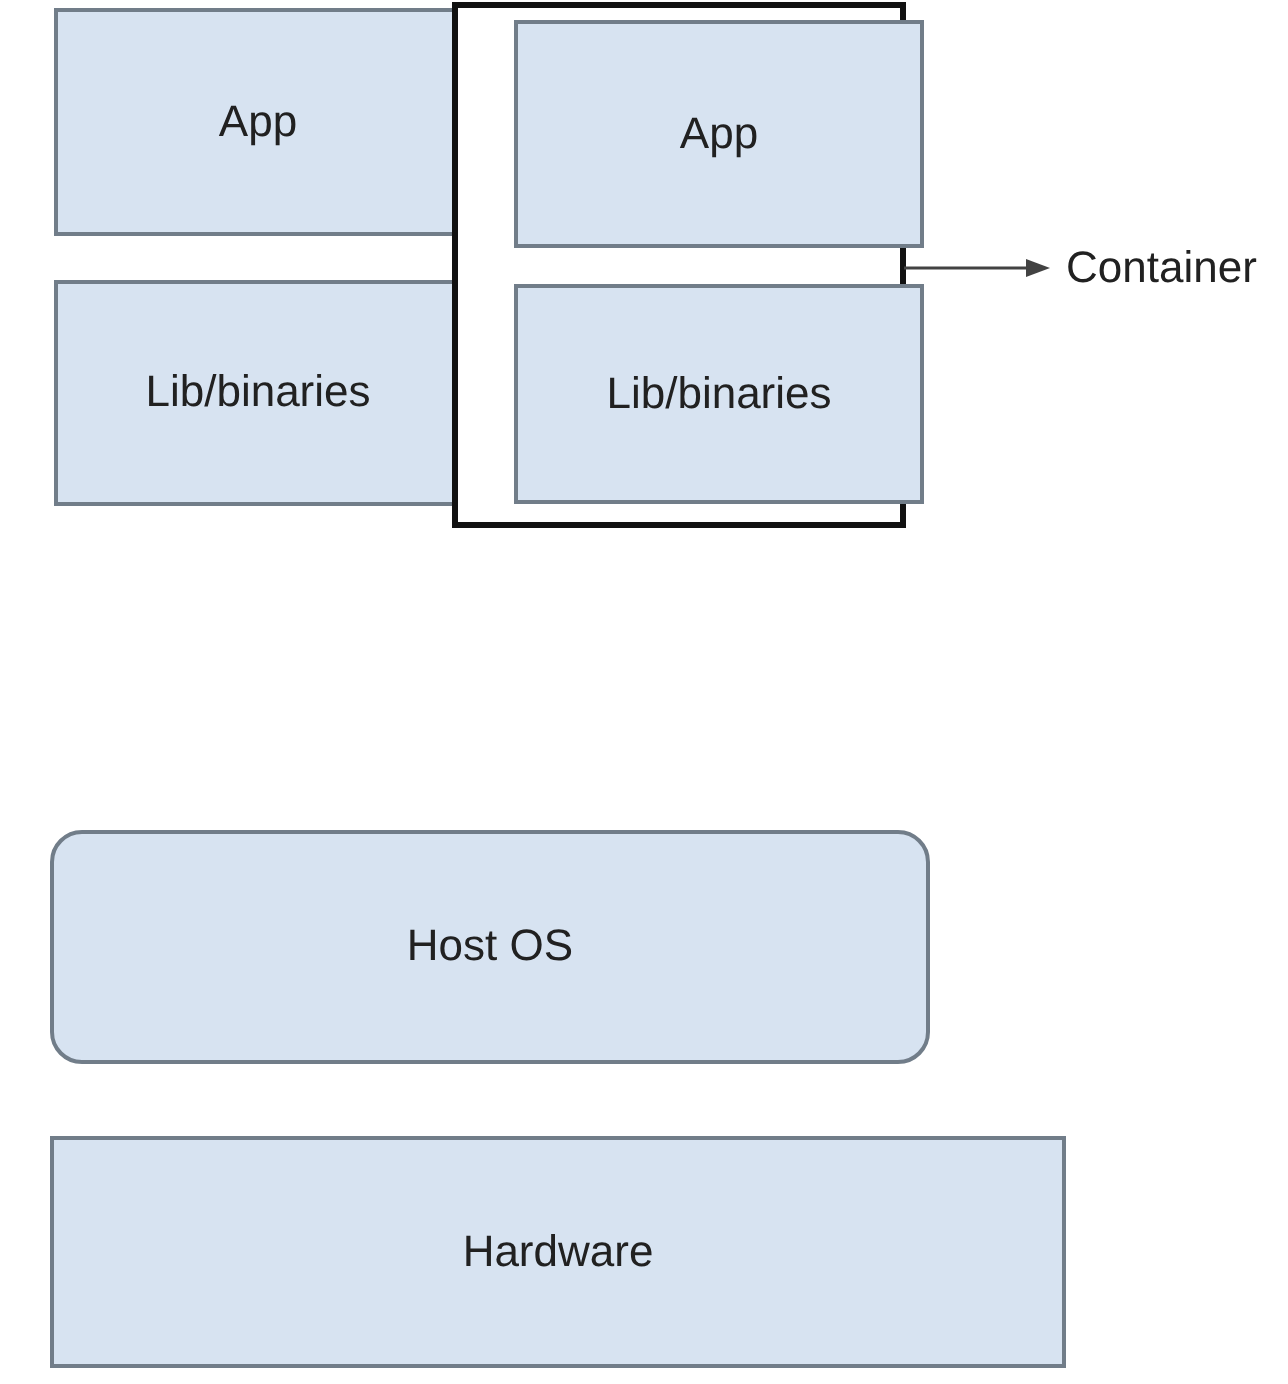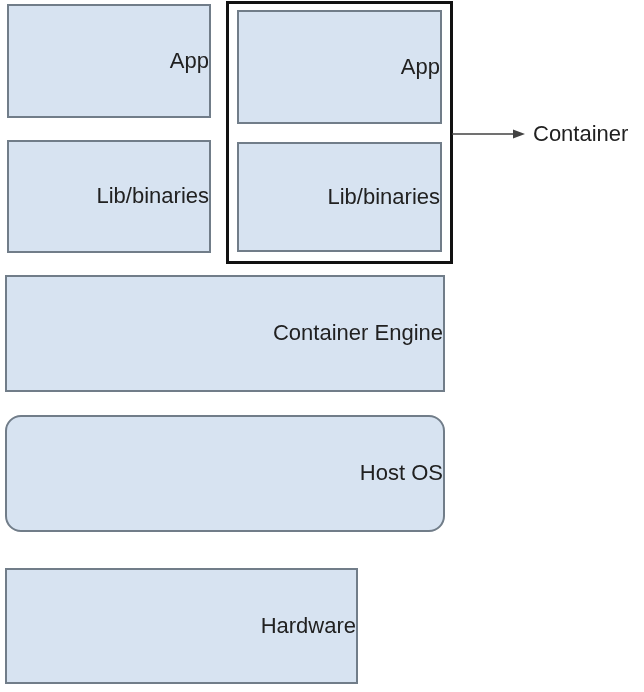--- a/index.html
+++ b/index.html
@@ -15,46 +15,47 @@
     font-family: "Liberation Sans", sans-serif;
     overflow: hidden;
   }
   .box {
     position: absolute;
     background: var(--box_fill, #d7e3f1);
     border: 2px solid var(--box_border, #717d89);
     box-sizing: border-box;
     display: flex;
     align-items: center;
-    justify-content: flex-end;
+    justify-content: center;
     font-size: 22px;
     line-height: 1.2;
     color: var(--text, #212121);
     text-align: center;
+    margin-left: 20px;
   }
   .container-group {
     position: absolute;
     left: 226px;
     top: 1px;
     width: 227px;
     height: 263px;
     border: 3px solid var(--container_border, #111111);
     box-sizing: border-box;
     background: #ffffff;
   }
   
   .box-app-right  { left: 8px; top: 6px;   width: 205px; height: 114px; }
   .box-lib-right  { left: 8px; top: 138px; width: 205px; height: 110px; }
 
   .box-app-left   { left: 7px; top: 4px;   width: 204px; height: 114px; }
   .box-lib-left   { left: 7px; top: 140px; width: 204px; height: 113px; }
 
   .box-engine     { left: 5px; top: 275px; width: 440px; height: 117px; }
   .box-hostos     { left: 5px; top: 415px; width: 440px; height: 117px; border-radius: 16px; }
-  .box-hardware   { left: 5px; top: 568px; width: 353px; height: 116px; }
+  .box-hardware   { left: 5px; top: 568px; width: 508px; height: 116px; }
 
   .arrow-svg {
     position: absolute;
     left: 452px;
     top: 126px;
     width: 80px;
     height: 16px;
     overflow: visible;
   }
   .annotation-label {
@@ -90,23 +91,20 @@
     </div>
   </div>
 
   <svg class="arrow-svg" viewBox="0 0 80 16" xmlns="http://www.w3.org/2000/svg">
     <line x1="0" y1="8" x2="62" y2="8" stroke="#424242" stroke-width="1.5"></line>
     <polygon points="61,3.5 73,8 61,12.5" fill="#424242"></polygon>
   </svg>
 
   <div class="annotation-label">Container</div>
 
-  <div class="box box-engine">
-    <span>Container Engine</span>
-  </div>
 
   <div class="box box-hostos">
     <span>Host OS</span>
   </div>
 
   <div class="box box-hardware">
     <span>Hardware</span>
   </div>
 
 </div>

